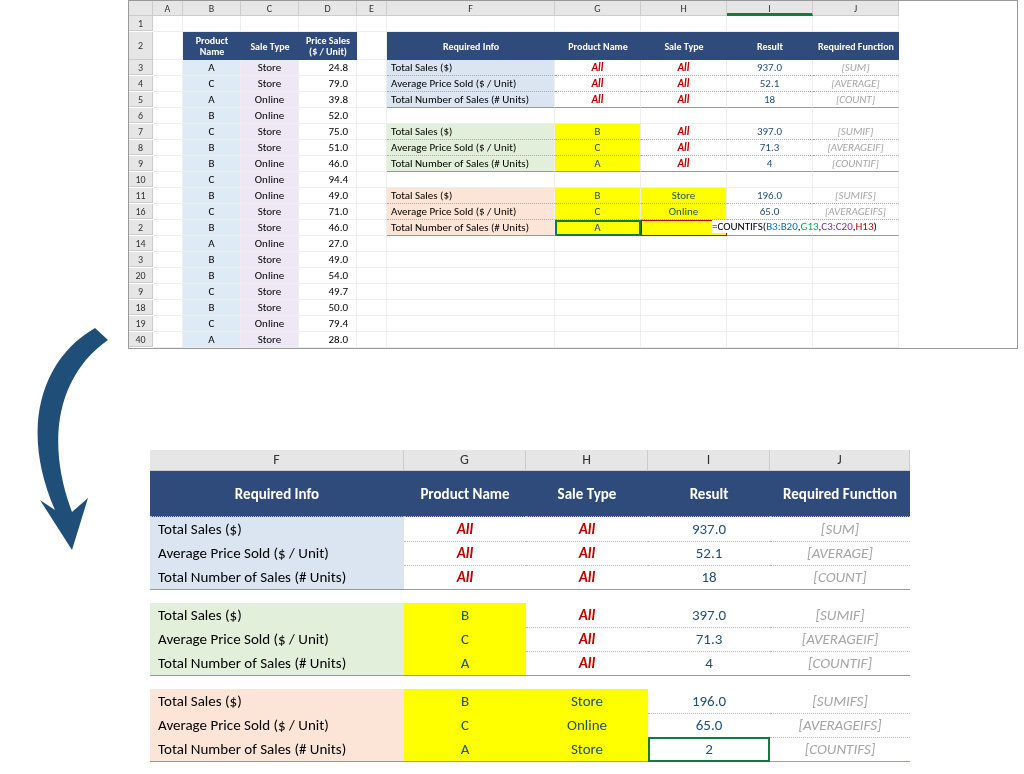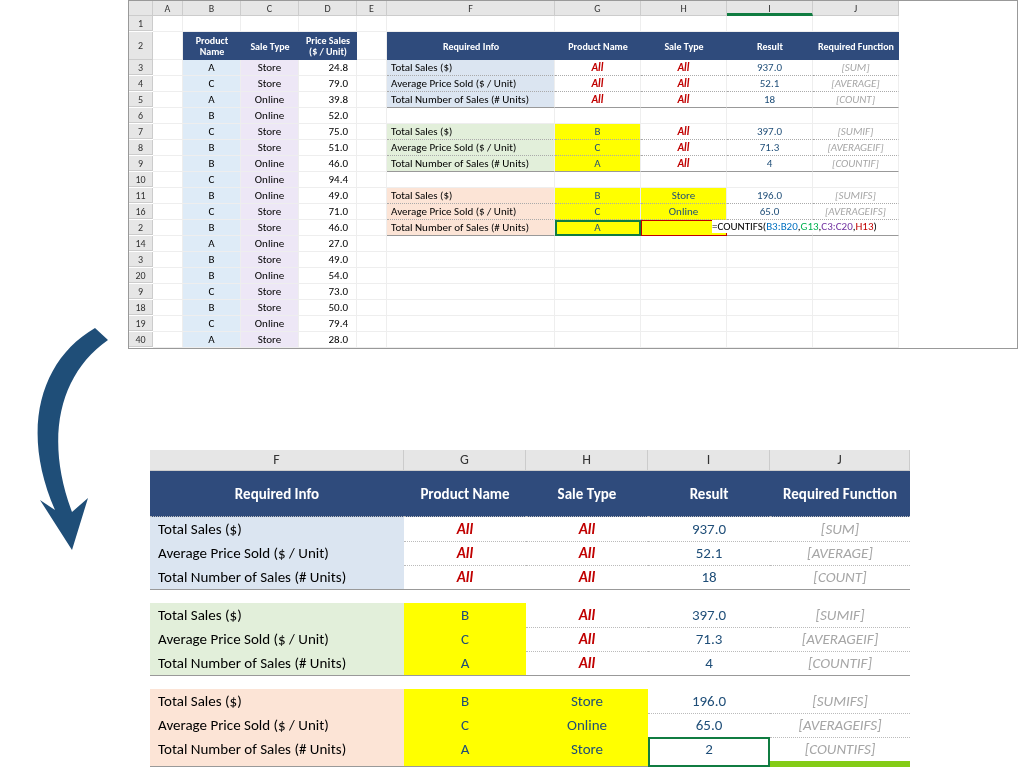--- a/index.html
+++ b/index.html
@@ -365,21 +365,21 @@
           <div class="cell"></div>
           <div class="cell"></div>
           <div class="cell"></div>
           <div class="cell"></div>
         </div>
         <div class="row">
           <div class="row-num">9</div>
           <div class="cell"></div>
           <div class="cell c-center bg-lblue ">C</div>
           <div class="cell c-center bg-lpurp">Store</div>
-          <div class="cell c-right">73.0</div>
+          <div class="cell c-right">49.7</div>
           <div class="cell"></div>
           <div class="cell"></div>
           <div class="cell"></div>
           <div class="cell"></div>
           <div class="cell"></div>
           <div class="cell"></div>
         </div>
         <div class="row">
           <div class="row-num">18</div>
           <div class="cell"></div>
@@ -515,18 +515,18 @@
           <div class="b-blue bg-yel">C</div>
           <div class="b-blue bg-yel">Online</div>
           <div class="b-blue">65.0</div>
           <div class="b-grey">[AVERAGEIFS]</div>
         </div>
         <div class="brow">
           <div class="bg-orange" style="border-bottom:1px solid #999">Total Number of Sales (# Units)</div>
           <div class="b-blue bg-yel" style="border-bottom:1px solid #999">A</div>
           <div class="b-blue bg-yel" style="border-bottom:1px solid #999">Store</div>
           <div class="b-blue result-box" style="border-bottom:1px solid #999">2</div>
-          <div class="b-grey" style="border-bottom:6px solid #84cc16">[COUNTIFS]</div>
+          <div class="b-grey" style="border-bottom:1px solid #84cc16">[COUNTIFS]</div>
         </div>
       </div>
   </div>
 
 </div>
 
 </body></html>

